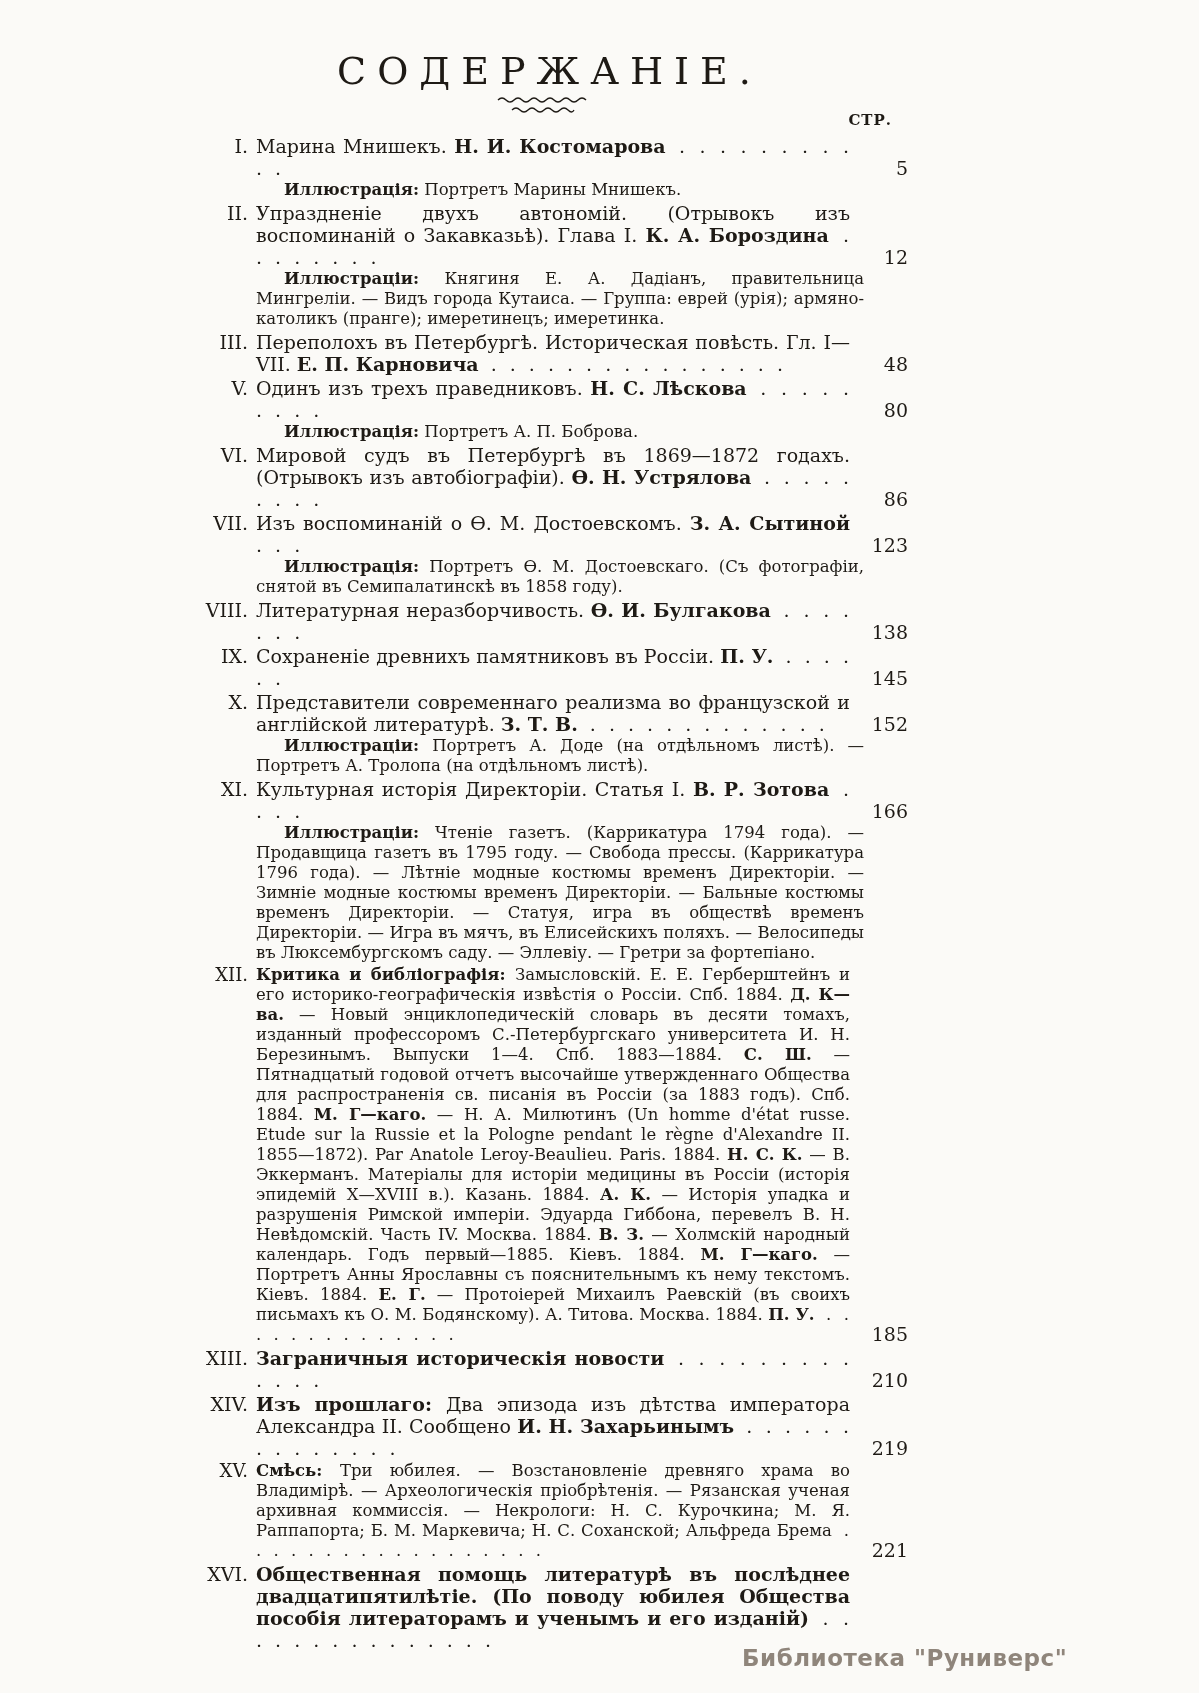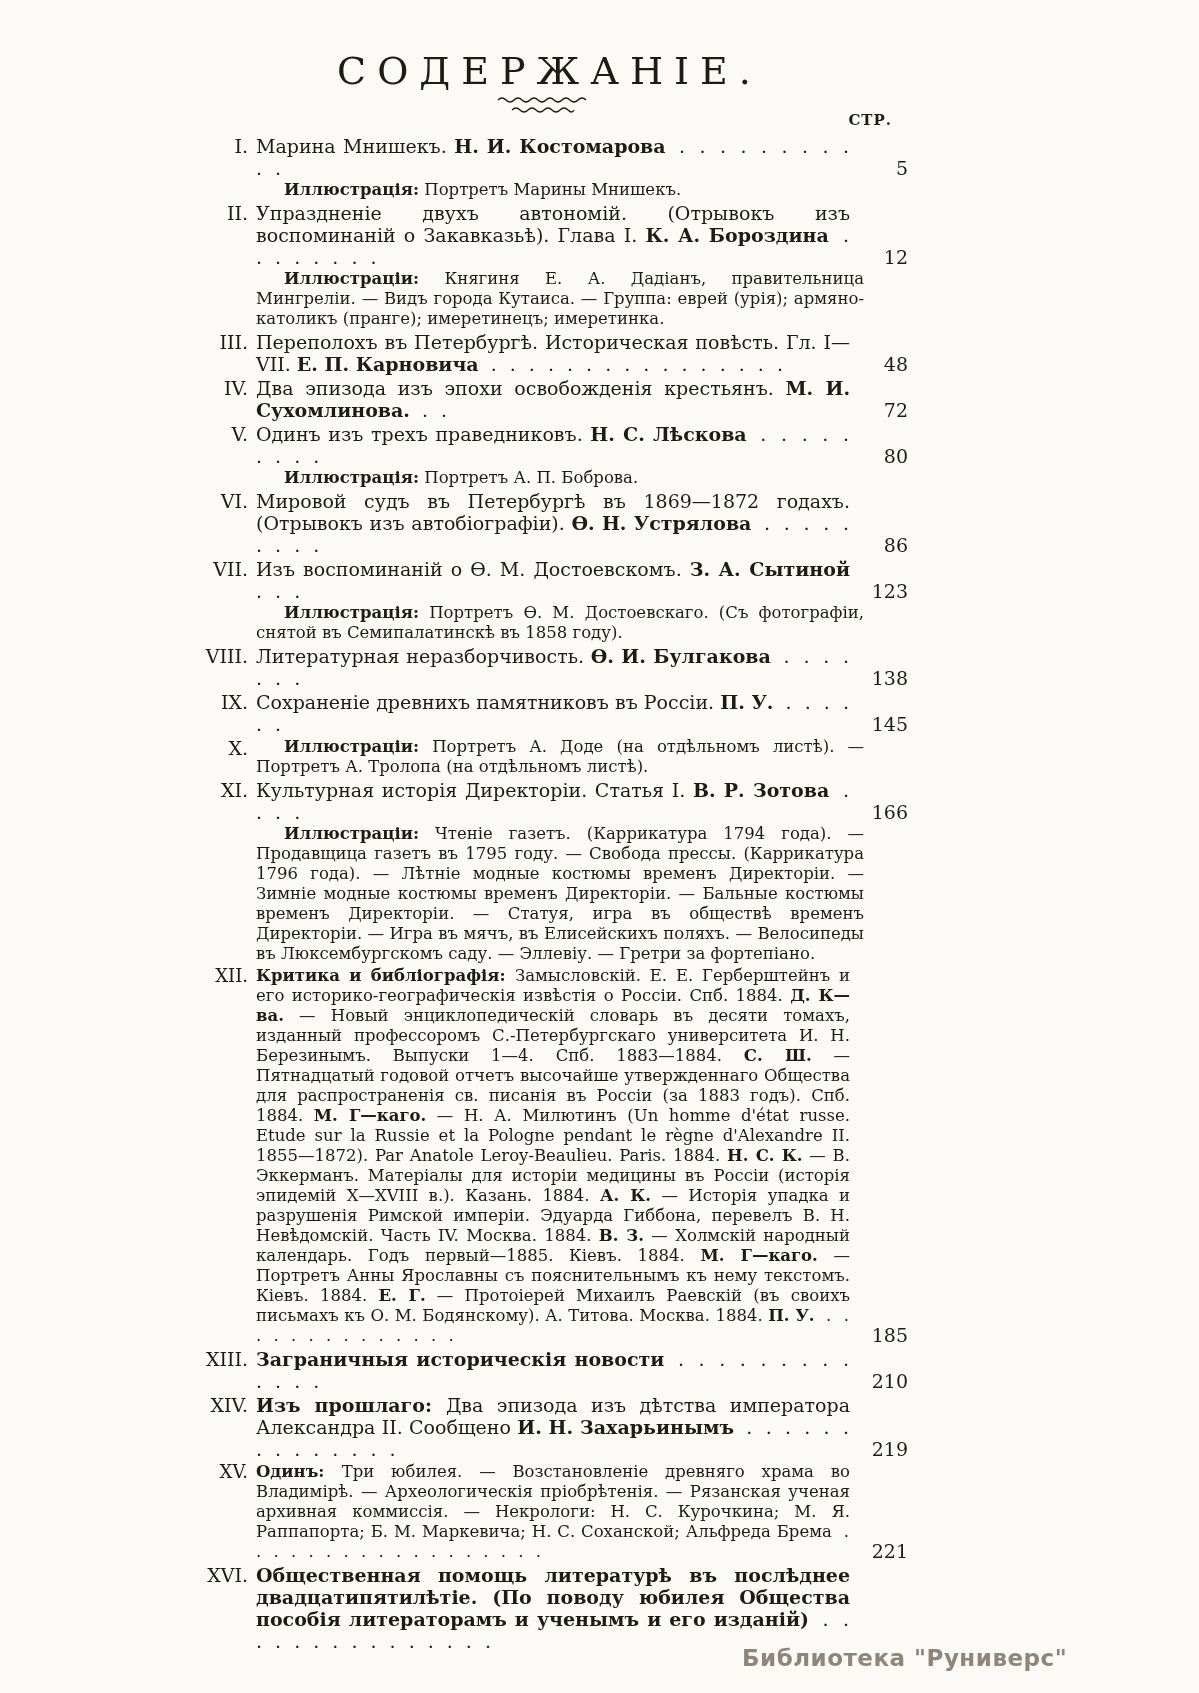--- a/index.html
+++ b/index.html
@@ -66,24 +66,20 @@
         <div class="entry">
           <span class="num">II.</span>
           <div class="eline"><span>Упраздненіе двухъ автономій. (Отрывокъ изъ воспоминаній о Закавказьѣ). Глава I. </span><span class="b">К. А. Бороздина</span><span class="dots"> . . . . . . . .</span><span class="pg">12</span></div>
           <p class="note"><span class="b">Иллюстраціи:</span><span> Княгиня Е. А. Дадіанъ, правительница Мингреліи. — Видъ города Кутаиса. — Группа: еврей (урія); армяно-католикъ (пранге); имеретинецъ; имеретинка.</span></p>
         </div>
         <div class="entry">
           <span class="num">III.</span>
           <div class="eline"><span>Переполохъ въ Петербургѣ. Историческая повѣсть. Гл. I—VII. </span><span class="b">Е. П. Карновича</span><span class="dots"> . . . . . . . . . . . . . . . .</span><span class="pg">48</span></div>
         </div>
         <div class="entry">
-          <span class="num">IV.</span>
-          <div class="eline"><span>Два эпизода изъ эпохи освобожденія крестьянъ. </span><span class="b">М. И. Сухомлинова.</span><span class="dots"> . .</span><span class="pg">72</span></div>
-        </div>
-        <div class="entry">
           <span class="num">V.</span>
           <div class="eline"><span>Одинъ изъ трехъ праведниковъ. </span><span class="b">Н. С. Лѣскова</span><span class="dots"> . . . . . . . . .</span><span class="pg">80</span></div>
           <p class="note"><span class="b">Иллюстрація:</span><span> Портретъ А. П. Боброва.</span></p>
         </div>
         <div class="entry">
           <span class="num">VI.</span>
           <div class="eline"><span>Мировой судъ въ Петербургѣ въ 1869—1872 годахъ. (Отрывокъ изъ автобіографіи). </span><span class="b">Ѳ. Н. Устрялова</span><span class="dots"> . . . . . . . . .</span><span class="pg">86</span></div>
         </div>
         <div class="entry">
           <span class="num">VII.</span>
@@ -93,20 +89,21 @@
         <div class="entry">
           <span class="num">VIII.</span>
           <div class="eline"><span>Литературная неразборчивость. </span><span class="b">Ѳ. И. Булгакова</span><span class="dots"> . . . . . . .</span><span class="pg">138</span></div>
         </div>
         <div class="entry">
           <span class="num">IX.</span>
           <div class="eline"><span>Сохраненіе древнихъ памятниковъ въ Россіи. </span><span class="b">П. У.</span><span class="dots"> . . . . . .</span><span class="pg">145</span></div>
         </div>
         <div class="entry">
           <span class="num">X.</span>
+          <div class="eline"><span>Представители современнаго реализма во французской и англійской литературѣ. </span><span class="b">З. Т. В.</span><span class="dots"> . . . . . . . . . . . . .</span><span class="pg">152</span></div>
           <p class="note"><span class="b">Иллюстраціи:</span><span> Портретъ А. Доде (на отдѣльномъ листѣ). — Портретъ А. Тролопа (на отдѣльномъ листѣ).</span></p>
         </div>
         <div class="entry">
           <span class="num">XI.</span>
           <div class="eline"><span>Культурная исторія Директоріи. Статья I. </span><span class="b">В. Р. Зотова</span><span class="dots"> . . . .</span><span class="pg">166</span></div>
           <p class="note"><span class="b">Иллюстраціи:</span><span> Чтеніе газетъ. (Каррикатура 1794 года). — Продавщица газетъ въ 1795 году. — Свобода прессы. (Каррикатура 1796 года). — Лѣтніе модные костюмы временъ Директоріи. — Зимніе модные костюмы временъ Директоріи. — Бальные костюмы временъ Директоріи. — Статуя, игра въ обществѣ временъ Директоріи. — Игра въ мячъ, въ Елисейскихъ поляхъ. — Велосипеды въ Люксембургскомъ саду. — Эллевіу. — Гретри за фортепіано.</span></p>
         </div>
         <div class="entry small">
           <span class="num">XII.</span>
           <div class="eline"><span class="b">Критика и библіографія: </span><span>Замысловскій. Е. Е. Герберштейнъ и его историко-географическія извѣстія о Россіи. Спб. 1884. </span><span class="b">Д. К—ва.</span><span> — Новый энциклопедическій словарь въ десяти томахъ, изданный профессоромъ С.-Петербургскаго университета И. Н. Березинымъ. Выпуски 1—4. Спб. 1883—1884. </span><span class="b">С. Ш.</span><span> — Пятнадцатый годовой отчетъ высочайше утвержденнаго Общества для распространенія св. писанія въ Россіи (за 1883 годъ). Спб. 1884. </span><span class="b">М. Г—каго.</span><span> — Н. А. Милютинъ (Un homme d'état russe. Etude sur la Russie et la Pologne pendant le règne d'Alexandre II. 1855—1872). Par Anatole Leroy-Beaulieu. Paris. 1884. </span><span class="b">Н. С. К.</span><span> — В. Эккерманъ. Матеріалы для исторіи медицины въ Россіи (исторія эпидемій X—XVIII в.). Казань. 1884. </span><span class="b">А. К.</span><span> — Исторія упадка и разрушенія Римской имперіи. Эдуарда Гиббона, перевелъ В. Н. Невѣдомскій. Часть IV. Москва. 1884. </span><span class="b">В. З.</span><span> — Холмскій народный календарь. Годъ первый—1885. Кіевъ. 1884. </span><span class="b">М. Г—каго.</span><span> — Портретъ Анны Ярославны съ пояснительнымъ къ нему текстомъ. Кіевъ. 1884. </span><span class="b">Е. Г.</span><span> — Протоіерей Михаилъ Раевскій (въ своихъ письмахъ къ О. М. Бодянскому). А. Титова. Москва. 1884. </span><span class="b">П. У.</span><span class="dots"> . . . . . . . . . . . . . .</span><span class="pg">185</span></div>
@@ -114,21 +111,21 @@
         <div class="entry">
           <span class="num">XIII.</span>
           <div class="eline"><span class="b">Заграничныя историческія новости</span><span class="dots"> . . . . . . . . . . . . .</span><span class="pg">210</span></div>
         </div>
         <div class="entry">
           <span class="num">XIV.</span>
           <div class="eline"><span class="b">Изъ прошлаго: </span><span>Два эпизода изъ дѣтства императора Александра II. Сообщено </span><span class="b">И. Н. Захарьинымъ</span><span class="dots"> . . . . . . . . . . . . . .</span><span class="pg">219</span></div>
         </div>
         <div class="entry small">
           <span class="num">XV.</span>
-          <div class="eline"><span class="b">Одинъ: </span><span>Три юбилея. — Возстановленіе древняго храма во Владимірѣ. — Археологическія пріобрѣтенія. — Рязанская ученая архивная коммиссія. — Некрологи: Н. С. Курочкина; М. Я. Раппапорта; Б. М. Маркевича; Н. С. Соханской; Альфреда Брема</span><span class="dots"> . . . . . . . . . . . . . . . . . .</span><span class="pg">221</span></div>
+          <div class="eline"><span class="b">Смѣсь: </span><span>Три юбилея. — Возстановленіе древняго храма во Владимірѣ. — Археологическія пріобрѣтенія. — Рязанская ученая архивная коммиссія. — Некрологи: Н. С. Курочкина; М. Я. Раппапорта; Б. М. Маркевича; Н. С. Соханской; Альфреда Брема</span><span class="dots"> . . . . . . . . . . . . . . . . . .</span><span class="pg">221</span></div>
         </div>
         <div class="entry">
           <span class="num">XVI.</span>
           <div class="eline"><span class="b">Общественная помощь литературѣ въ послѣднее двадцатипятилѣтіе. (По поводу юбилея Общества пособія литераторамъ и ученымъ и его изданій)</span><span class="dots"> . . . . . . . . . . . . . . .</span></div>
         </div>
       </div>
 
   </div>
 
   <div class="watermark">Библиотека "Руниверс"</div>

